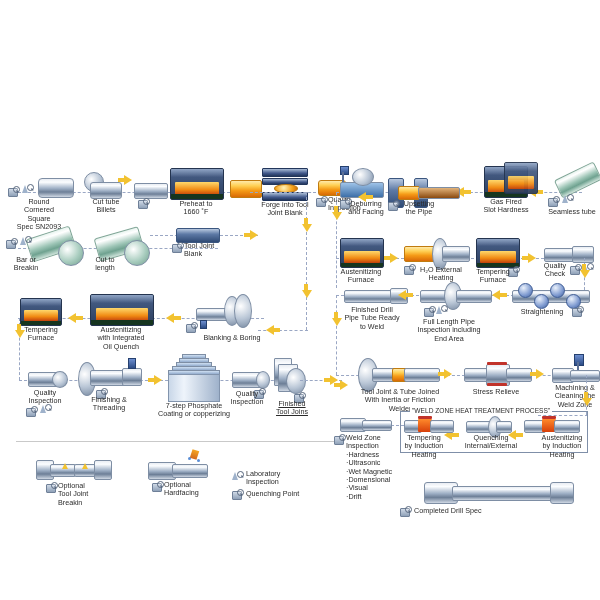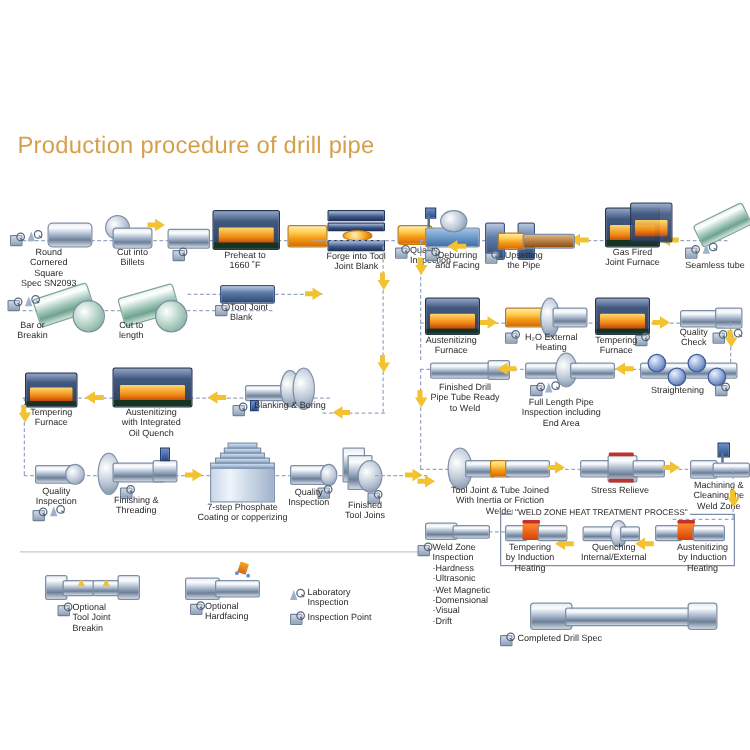--- a/index.html
+++ b/index.html
@@ -125,21 +125,20 @@
   .toolstem{position:absolute;background:#5b7096;}
 
   
   .spark{position:absolute;}
 </style>
 </head>
 <body>
 
 <div id="stage">
 
-  <div class="title">Production procedure of drill pipe</div>
 
   <div class="dh" style="left:18px;top:192px;width:232px;"></div>
 
   <div class="node">
     <div class="pipe" style="left:38px;top:178px;width:34px;height:18px;border-radius:4px;"></div>
     <div class="insp" style="left:8px;top:186px;">
         <div class="bd"></div>
         <div class="hd"></div>
         <div class="st"></div>
       </div>
@@ -150,21 +149,21 @@
       </div>
     <div class="cap-txt" style="left:8px;top:198px;width:62px;">Round
 Cornered
 Square
 Spec SN2093</div>
   </div>
 
   <div class="node">
     <div class="ell" style="left:84px;top:172px;width:18px;height:18px;"></div>
     <div class="pipe" style="left:90px;top:182px;width:30px;height:15px;border-radius:3px;"></div>
-    <div class="cap-txt" style="left:84px;top:198px;width:44px;">Cut into
+    <div class="cap-txt" style="left:84px;top:198px;width:44px;">Cut tube
 Billets</div>
   </div>
 
   <div class="arw r" style="left:124px;top:175px;"></div>
   <div class="arwtail" style="left:118px;top:178px;width:7px;height:4px;"></div>
 
   <div class="node">
     <div class="pipe" style="left:134px;top:183px;width:32px;height:14px;"></div>
     <div class="insp" style="left:138px;top:198px;">
         <div class="bd"></div>
@@ -287,21 +286,21 @@
   <div class="node">
     <div class="pipe" style="left:196px;top:308px;width:34px;height:11px;"></div>
     <div class="ell" style="left:224px;top:296px;width:14px;height:28px;"></div>
     <div class="ell" style="left:234px;top:294px;width:16px;height:32px;"></div>
     <div class="tool" style="left:200px;top:320px;width:5px;height:7px;"></div>
     <div class="insp" style="left:186px;top:322px;">
         <div class="bd"></div>
         <div class="hd"></div>
         <div class="st"></div>
       </div>
-    <div class="cap-txt" style="left:196px;top:320px;width:72px;">Blanking &amp; Boring</div>
+    <div class="cap-txt" style="left:196px;top:334px;width:72px;">Blanking &amp; Boring</div>
   </div>
 
   <div class="dv" style="left:19px;top:318px;height:62px;"></div>
   <div class="arw d" style="left:15px;top:330px;"></div>
   <div class="arwtail" style="left:17px;top:324px;width:4px;height:7px;"></div>
 
   <div class="dh" style="left:19px;top:380px;width:280px;"></div>
 
   <div class="node">
     <div class="pipe" style="left:28px;top:372px;width:28px;height:13px;"></div>
@@ -364,21 +363,21 @@
 
   <div class="node">
     <div class="pipe" style="left:274px;top:358px;width:16px;height:26px;border-radius:1px;"></div>
     <div class="pipe" style="left:278px;top:364px;width:18px;height:26px;border-radius:1px;"></div>
     <div class="ell" style="left:286px;top:368px;width:18px;height:24px;"></div>
     <div class="insp" style="left:294px;top:392px;">
         <div class="bd"></div>
         <div class="hd"></div>
         <div class="st"></div>
       </div>
-    <div class="cap-txt" style="left:266px;top:400px;width:52px;">Finished
+    <div class="cap-txt" style="left:266px;top:400px;width:52px;text-decoration:underline;">Finished
 Tool Joins</div>
   </div>
 
   <div class="dh" style="left:300px;top:380px;width:42px;"></div>
   <div class="arw r" style="left:330px;top:375px;"></div>
   <div class="arwtail" style="left:324px;top:378px;width:7px;height:4px;"></div>
 
   <div class="divider" style="left:16px;top:441px;width:322px;"></div>
 
   <div class="node">
@@ -424,21 +423,21 @@
     <div class="cap-txt" style="left:246px;top:470px;width:62px;text-align:left;">Laboratory
 Inspection</div>
   </div>
 
   <div class="node">
     <div class="insp" style="left:232px;top:489px;">
         <div class="bd"></div>
         <div class="hd"></div>
         <div class="st"></div>
       </div>
-    <div class="cap-txt" style="left:246px;top:490px;width:72px;text-align:left;">Inspection Point</div>
+    <div class="cap-txt" style="left:246px;top:490px;width:72px;text-align:left;">Quenching Point</div>
   </div>
 
   <div class="dh" style="left:336px;top:192px;width:246px;"></div>
   <div class="dv" style="left:336px;top:192px;height:96px;"></div>
 
   <div class="node">
     <div class="pipe green" style="left:556px;top:170px;width:42px;height:18px;transform:rotate(-26deg);border-radius:3px;"></div>
     <div class="insp" style="left:548px;top:196px;">
         <div class="bd"></div>
         <div class="hd"></div>
@@ -458,21 +457,21 @@
     <div class="furn" style="left:484px;top:166px;width:42px;height:30px;">
         <div class="band"></div>
         <div class="glow"></div>
         <div class="base"></div>
       </div>
     <div class="furn" style="left:504px;top:162px;width:32px;height:30px;opacity:.92;">
         <div class="band"></div>
         <div class="glow"></div>
       </div>
     <div class="cap-txt" style="left:478px;top:198px;width:56px;">Gas Fired
-Joint Furnace</div>
+Slot Hardness</div>
   </div>
   <div class="arw l" style="left:456px;top:187px;"></div>
   <div class="arwtail" style="left:463px;top:190px;width:8px;height:4px;"></div>
 
   <div class="node">
     <div class="pipe blue" style="left:388px;top:178px;width:14px;height:28px;"></div>
     <div class="pipe blue" style="left:414px;top:178px;width:12px;height:28px;"></div>
     <div class="pipe hot" style="left:398px;top:186px;width:20px;height:12px;"></div>
     <div class="pipe" style="left:418px;top:187px;width:40px;height:10px;background:linear-gradient(#e2b37a,#8a4a10);"></div>
     <div class="insp" style="left:388px;top:200px;">

